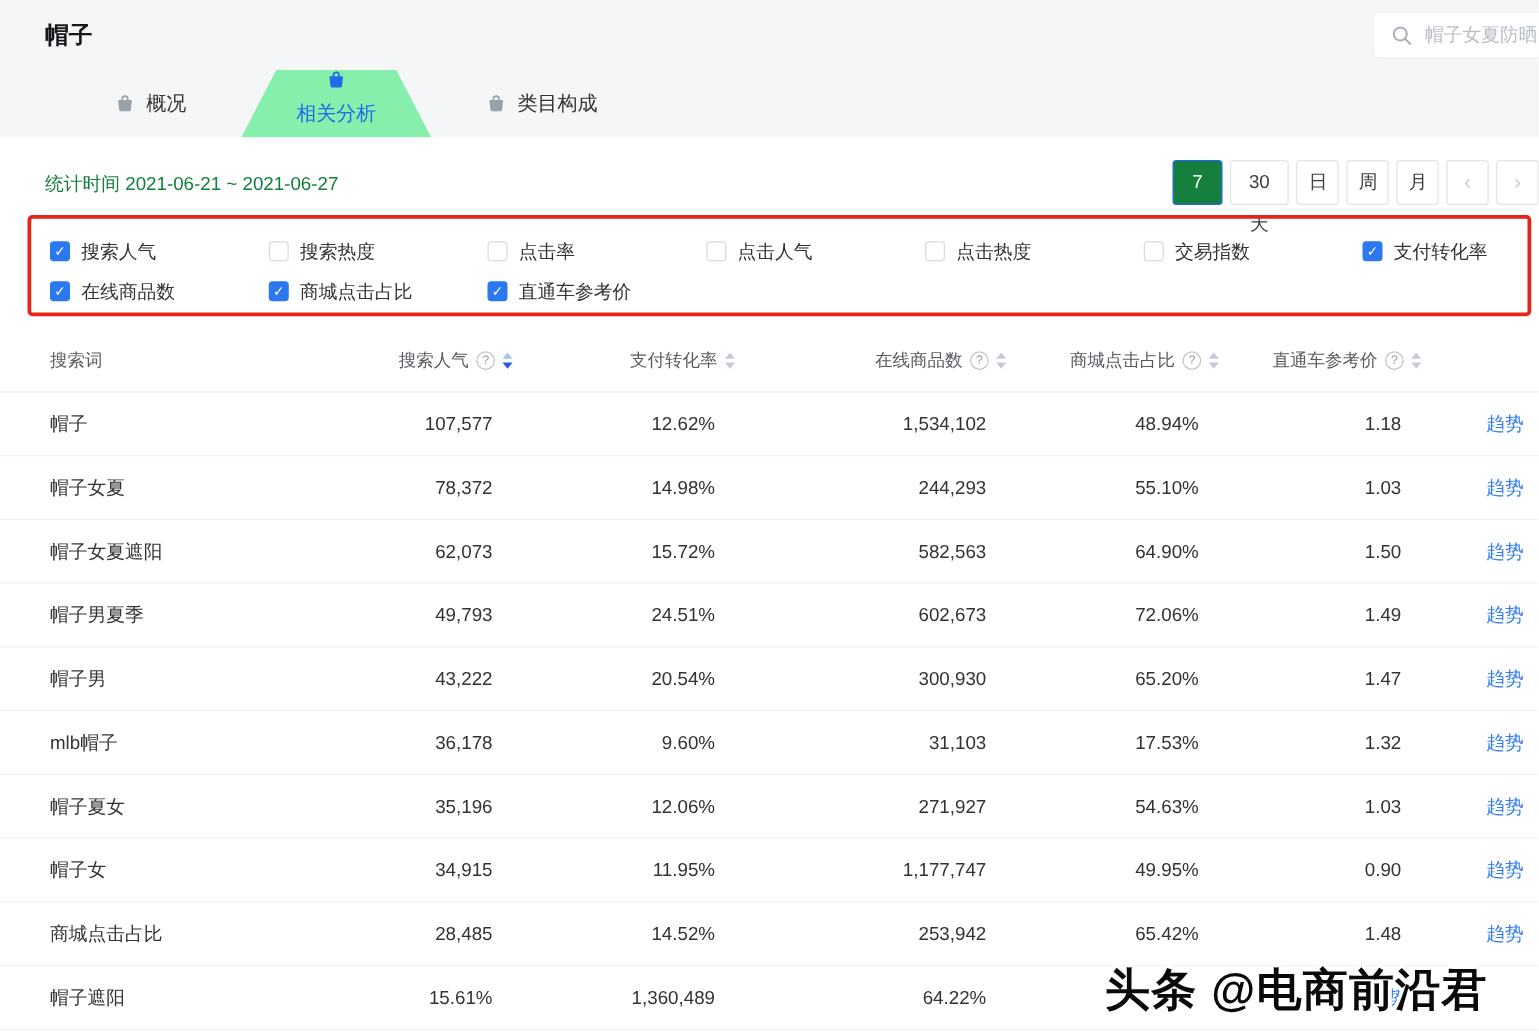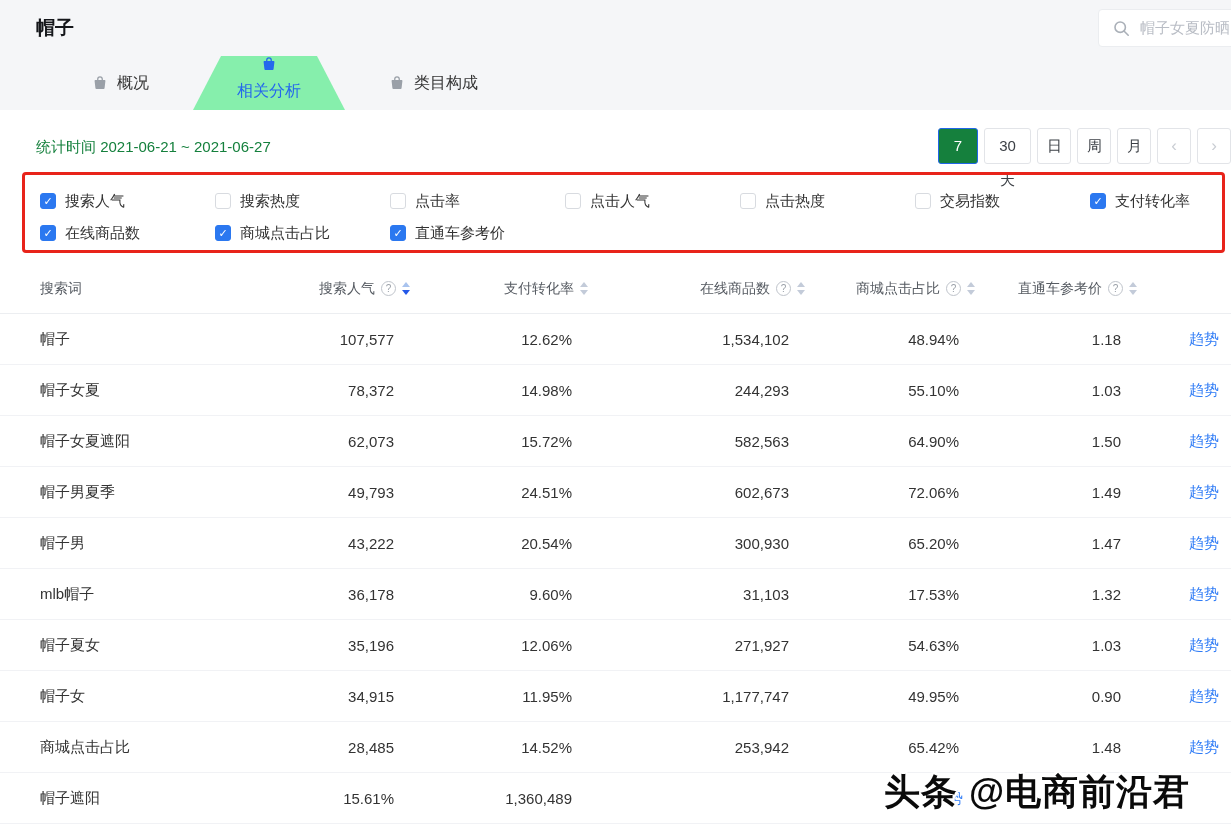--- a/index.html
+++ b/index.html
@@ -307,20 +307,21 @@
         <div class="td c4">65.42%</div>
         <div class="td c5">1.48</div>
         <div class="td c6">
           <a class="trend-link">趋势</a>
         </div>
       </div>
       <div class="tr">
         <div class="td c0">帽子遮阳</div>
         <div class="td c2">15.61%</div>
         <div class="td c3">1,360,489</div>
+        <div class="td c4">64.22%</div>
         <div class="td c5"></div>
         <div class="td c6">
           <a class="trend-link">趋势</a>
         </div>
       </div>
     </div>
 </div>
 
 <div class="watermark">头条 @电商前沿君</div>
 

